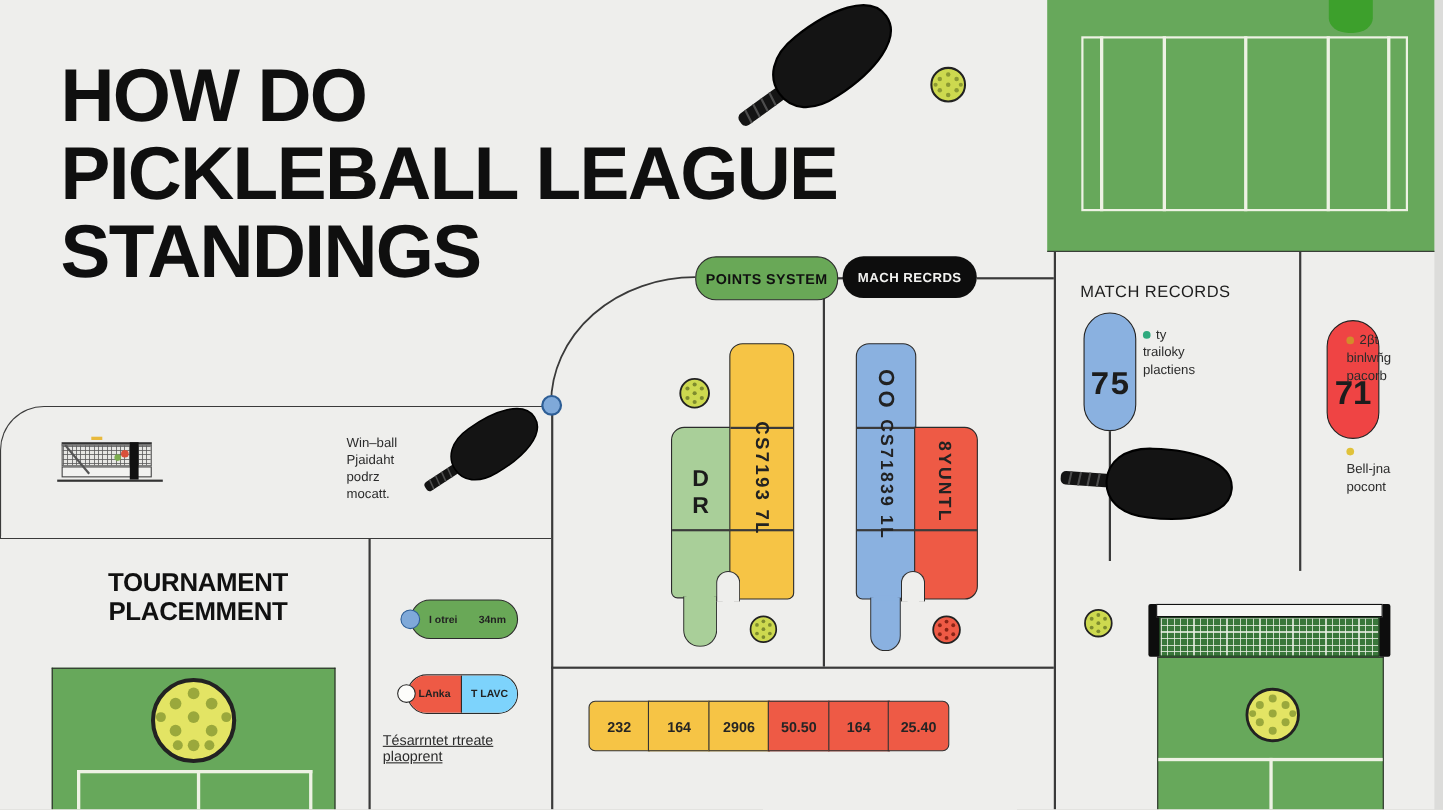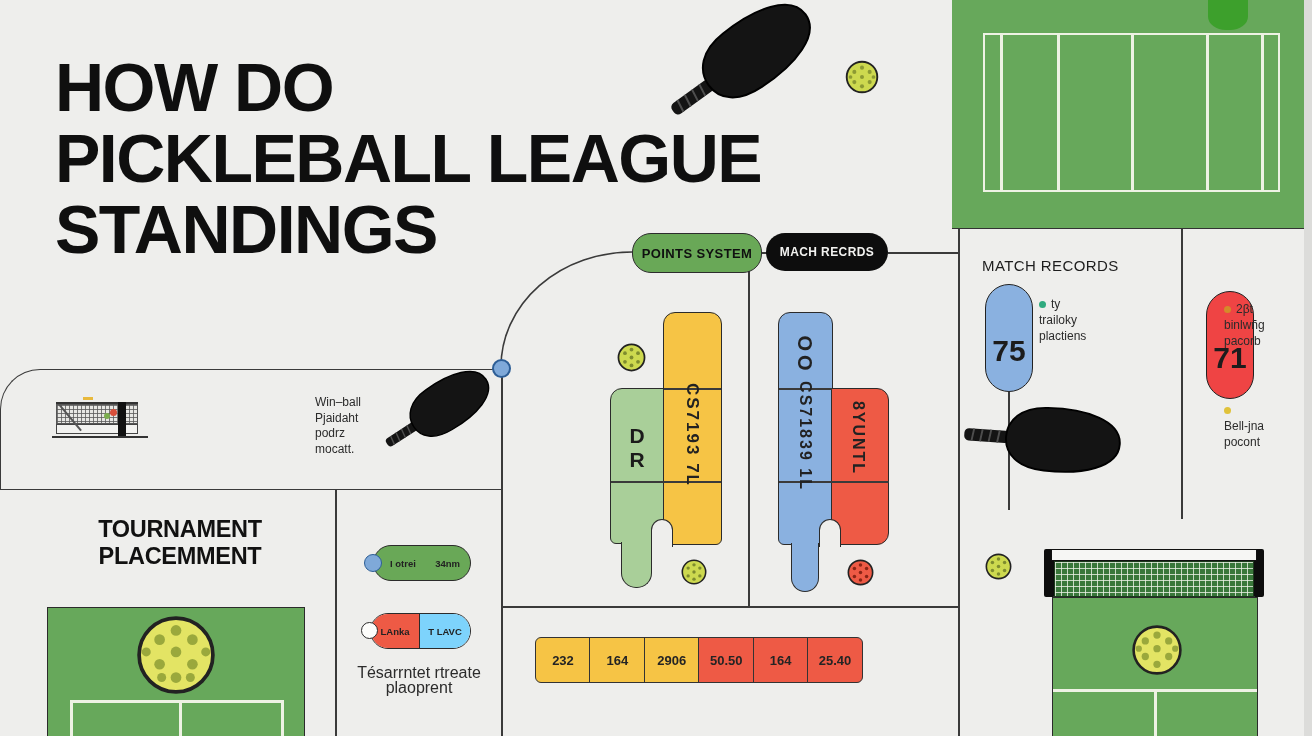--- a/index.html
+++ b/index.html
@@ -181,21 +181,21 @@
     <div class="cell r">
         <span>164</span>
       </div>
     <div class="cell r">
         <span>25.40</span>
       </div>
   </div>
 
   <div class="abs" style="left:982px;top:257px;font-size:15px;letter-spacing:.4px;color:#1d1d1d;">MATCH RECORDS</div>
 
-  <div class="capsule" style="left:985px;top:284px;background:#8ab1e0;">
+  <div class="capsule" style="left:985px;top:284px;background:#8ab1e0;font-family:Liberation Mono, monospace;">
     <span style="margin-top:26px;">75</span>
   </div>
   <div class="capsule" style="left:1206px;top:291px;background:#ef4444;">
     <span style="margin-top:26px;">71</span>
   </div>
 
   <div class="note" style="left:1039px;top:296px;width:140px;">
     <div><span class="dot" style="background:#2faa7e;"></span><span>ty</span></div>
     <div>trailoky</div>
     <div>plactiens</div>
@@ -330,18 +330,18 @@
   <div class="bumppill" style="left:370px;top:613px;width:101px;height:36px;overflow:hidden;display:flex;">
     <div style="flex:0 0 48px;background:#ee5a45;border-right:1.6px solid #2b2b2b;display:flex;align-items:center;justify-content:center;">
       <span class="smalltxt">LAnka</span>
     </div>
     <div style="flex:1;background:#7dd3fc;display:flex;align-items:center;justify-content:center;">
       <span class="smalltxt">T LAVC</span>
     </div>
   </div>
   <div class="abs" style="left:361px;top:622px;width:15px;height:15px;border-radius:50%;background:#fdfdfb;border:1.8px solid #2b2b2b;z-index:5;"></div>
 
-  <div class="abs" style="left:348px;top:665px;width:142px;text-align:center;font-size:16px;line-height:15px;color:#2b2b2b;">
+  <div class="abs" style="left:348px;top:665px;width:142px;font-size:13px;line-height:15px;color:#2b2b2b;text-decoration:underline;">
     <div>Tésarrntet rtreate</div>
     <div>plaoprent</div>
   </div>
 
 </div>
 
 </body></html>

